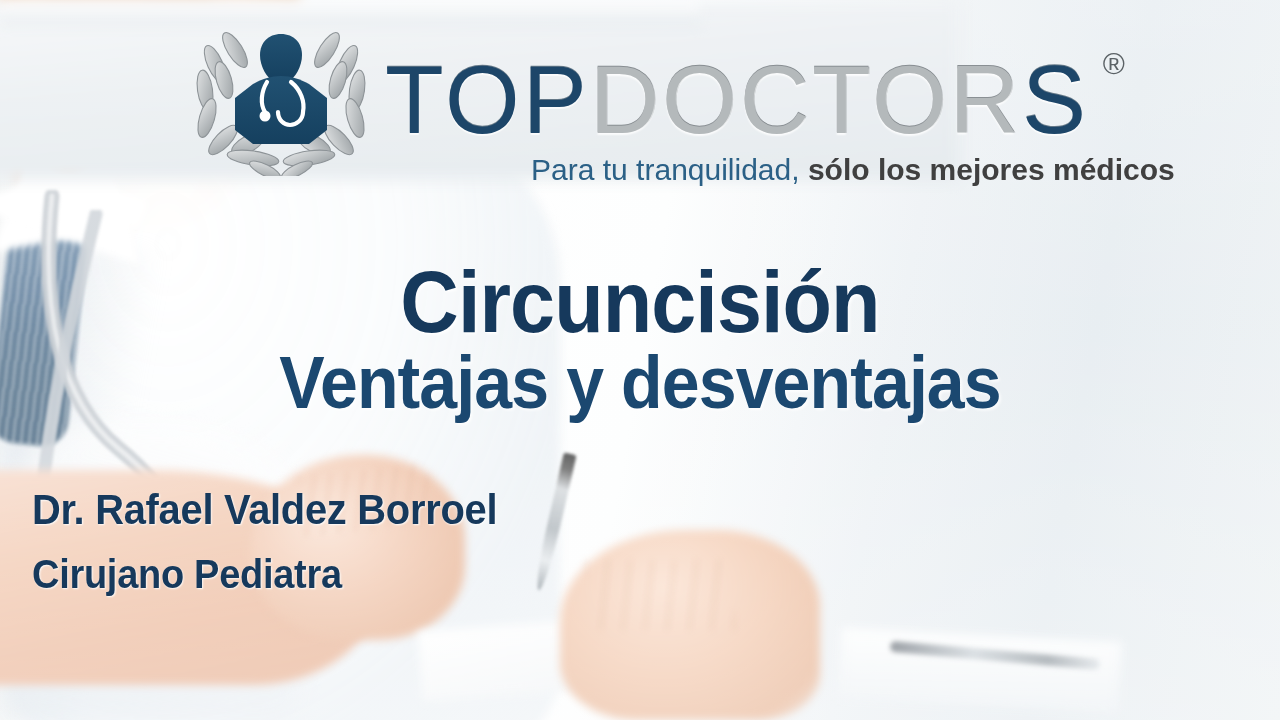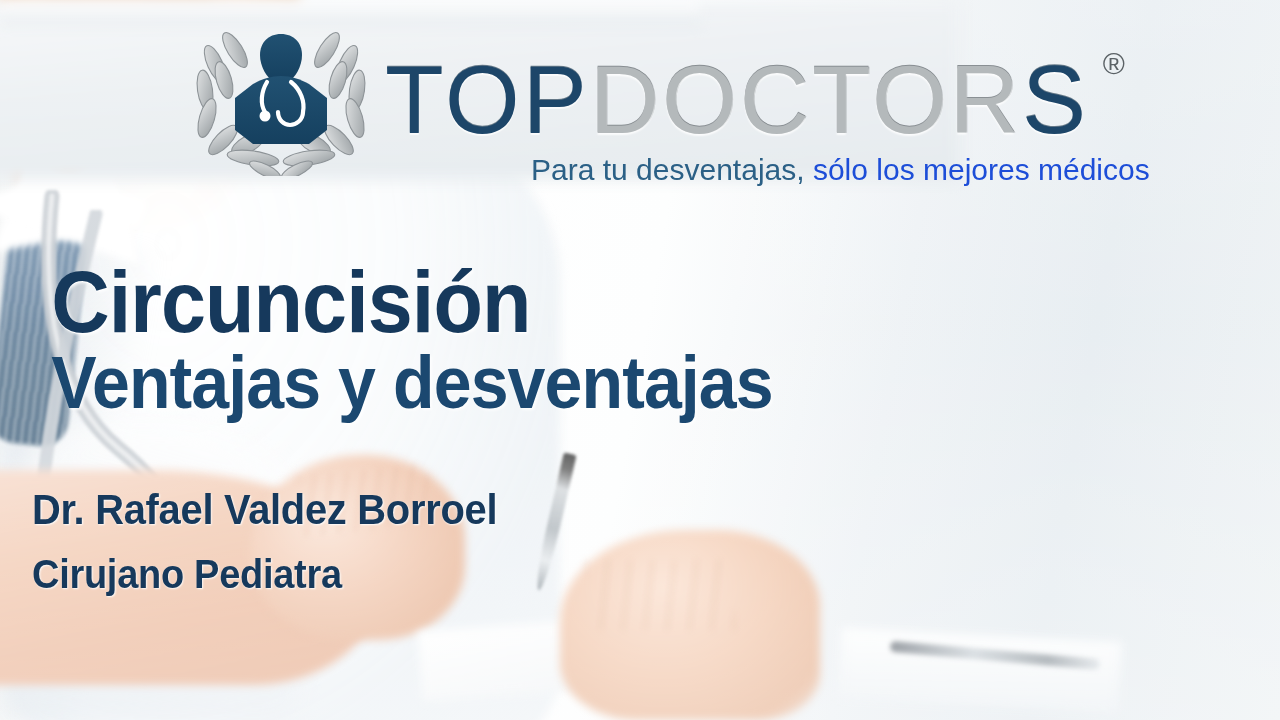--- a/index.html
+++ b/index.html
@@ -263,26 +263,27 @@
   }
   .tagline {
     position: absolute;
     top: 100px;
     left: 146px;
     font-size: 30px;
     color: #23587f;
     white-space: nowrap;
   }
   .tag-light { font-weight: 300; color: #2b6086; }
-  .tag-bold  { font-weight: 400; color: #1d4ed8; }
+  .tag-bold  { font-weight: 700; color: #404040; }
 
   .headline-block {
     position: absolute;
     top: 258px;
     left: 0; right: 0;
+    text-align: center;
   }
   .headline {
     font-size: 88px;
     font-weight: 700;
     color: #16395c;
     letter-spacing: -1px;
     line-height: 1.0;
     transform: scaleX(.92);
     text-shadow: 2px 2px 3px rgba(255,255,255,.85), 0 1px 0 rgba(255,255,255,.9);
   }
@@ -414,21 +415,21 @@
           <path d="M76 58 c -6 10 -7 22 -2 30"></path>
           <path d="M100 58 c 10 8 14 20 12 30"></path>
           <path d="M112 88 c 0 8 -7 13 -13 13 c -6 0 -12 -5 -12 -13"></path>
         </g>
         <circle cx="74" cy="92" r="5.5" fill="#ffffff"></circle>
       </svg>
 
       <div class="wordmark-wrap">
         <div class="wordmark"><span class="wm-top">TOP</span><span class="wm-doctor">DOCTOR</span><span class="wm-s">S</span></div>
         <span class="reg-mark">®</span>
-        <div class="tagline"><span class="tag-light">Para tu desventajas, </span><span class="tag-bold">sólo los mejores médicos</span></div>
+        <div class="tagline"><span class="tag-light">Para tu tranquilidad, </span><span class="tag-bold">sólo los mejores médicos</span></div>
       </div>
     </div>
 
     <div class="headline-block">
       <div class="headline">Circuncisión</div>
       <div class="subhead">Ventajas y desventajas</div>
     </div>
 
     <div class="credit-block">
       <div class="doctor-name">Dr. Rafael Valdez Borroel</div>

